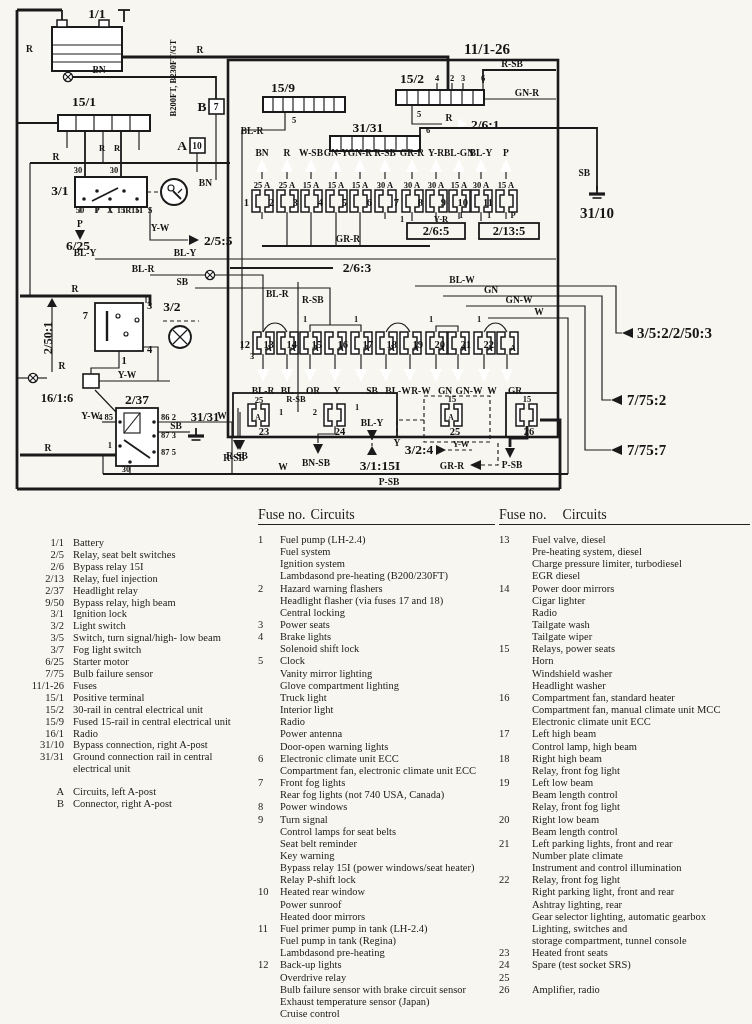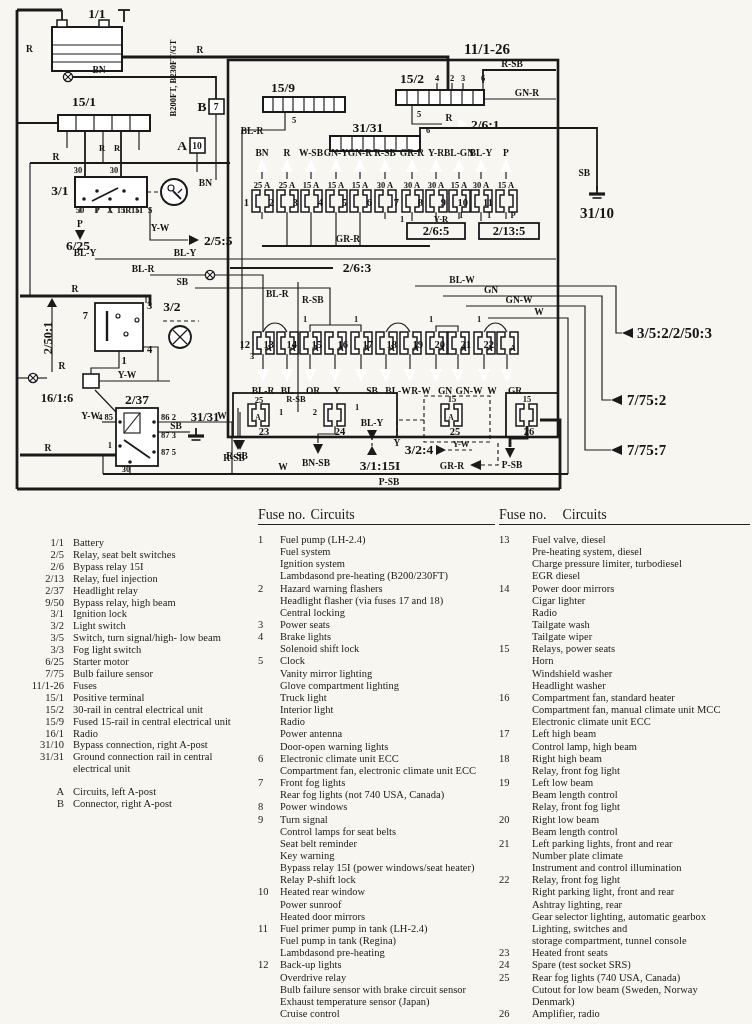--- a/index.html
+++ b/index.html
@@ -643,21 +643,21 @@
     </div>
   <div class="lrow">
       <span class="lref">3/2</span>
       <span class="ldesc">Light switch</span>
     </div>
   <div class="lrow">
       <span class="lref">3/5</span>
       <span class="ldesc">Switch, turn signal/high- low beam</span>
     </div>
   <div class="lrow">
-      <span class="lref">3/3</span>
+      <span class="lref">3/7</span>
       <span class="ldesc">Fog light switch</span>
     </div>
   <div class="lrow">
       <span class="lref">6/25</span>
       <span class="ldesc">Starter motor</span>
     </div>
   <div class="lrow">
       <span class="lref">7/75</span>
       <span class="ldesc">Bulb failure sensor</span>
     </div>
@@ -852,21 +852,18 @@
   <div class="frow">
       <span class="fnow">23</span>
       <span class="fcirc">Heated front seats</span>
     </div>
   <div class="frow">
       <span class="fnow">24</span>
       <span class="fcirc">Spare (test socket SRS)</span>
     </div>
   <div class="frow">
       <span class="fnow">25</span>
-      <span class="fcirc">Rear fog lights (740 USA, Canada)
-Cutout for low beam (Sweden, Norway
-Denmark)</span>
     </div>
   <div class="frow">
       <span class="fnow">26</span>
       <span class="fcirc">Amplifier, radio</span>
     </div>
 </div>
 
 </body></html>

